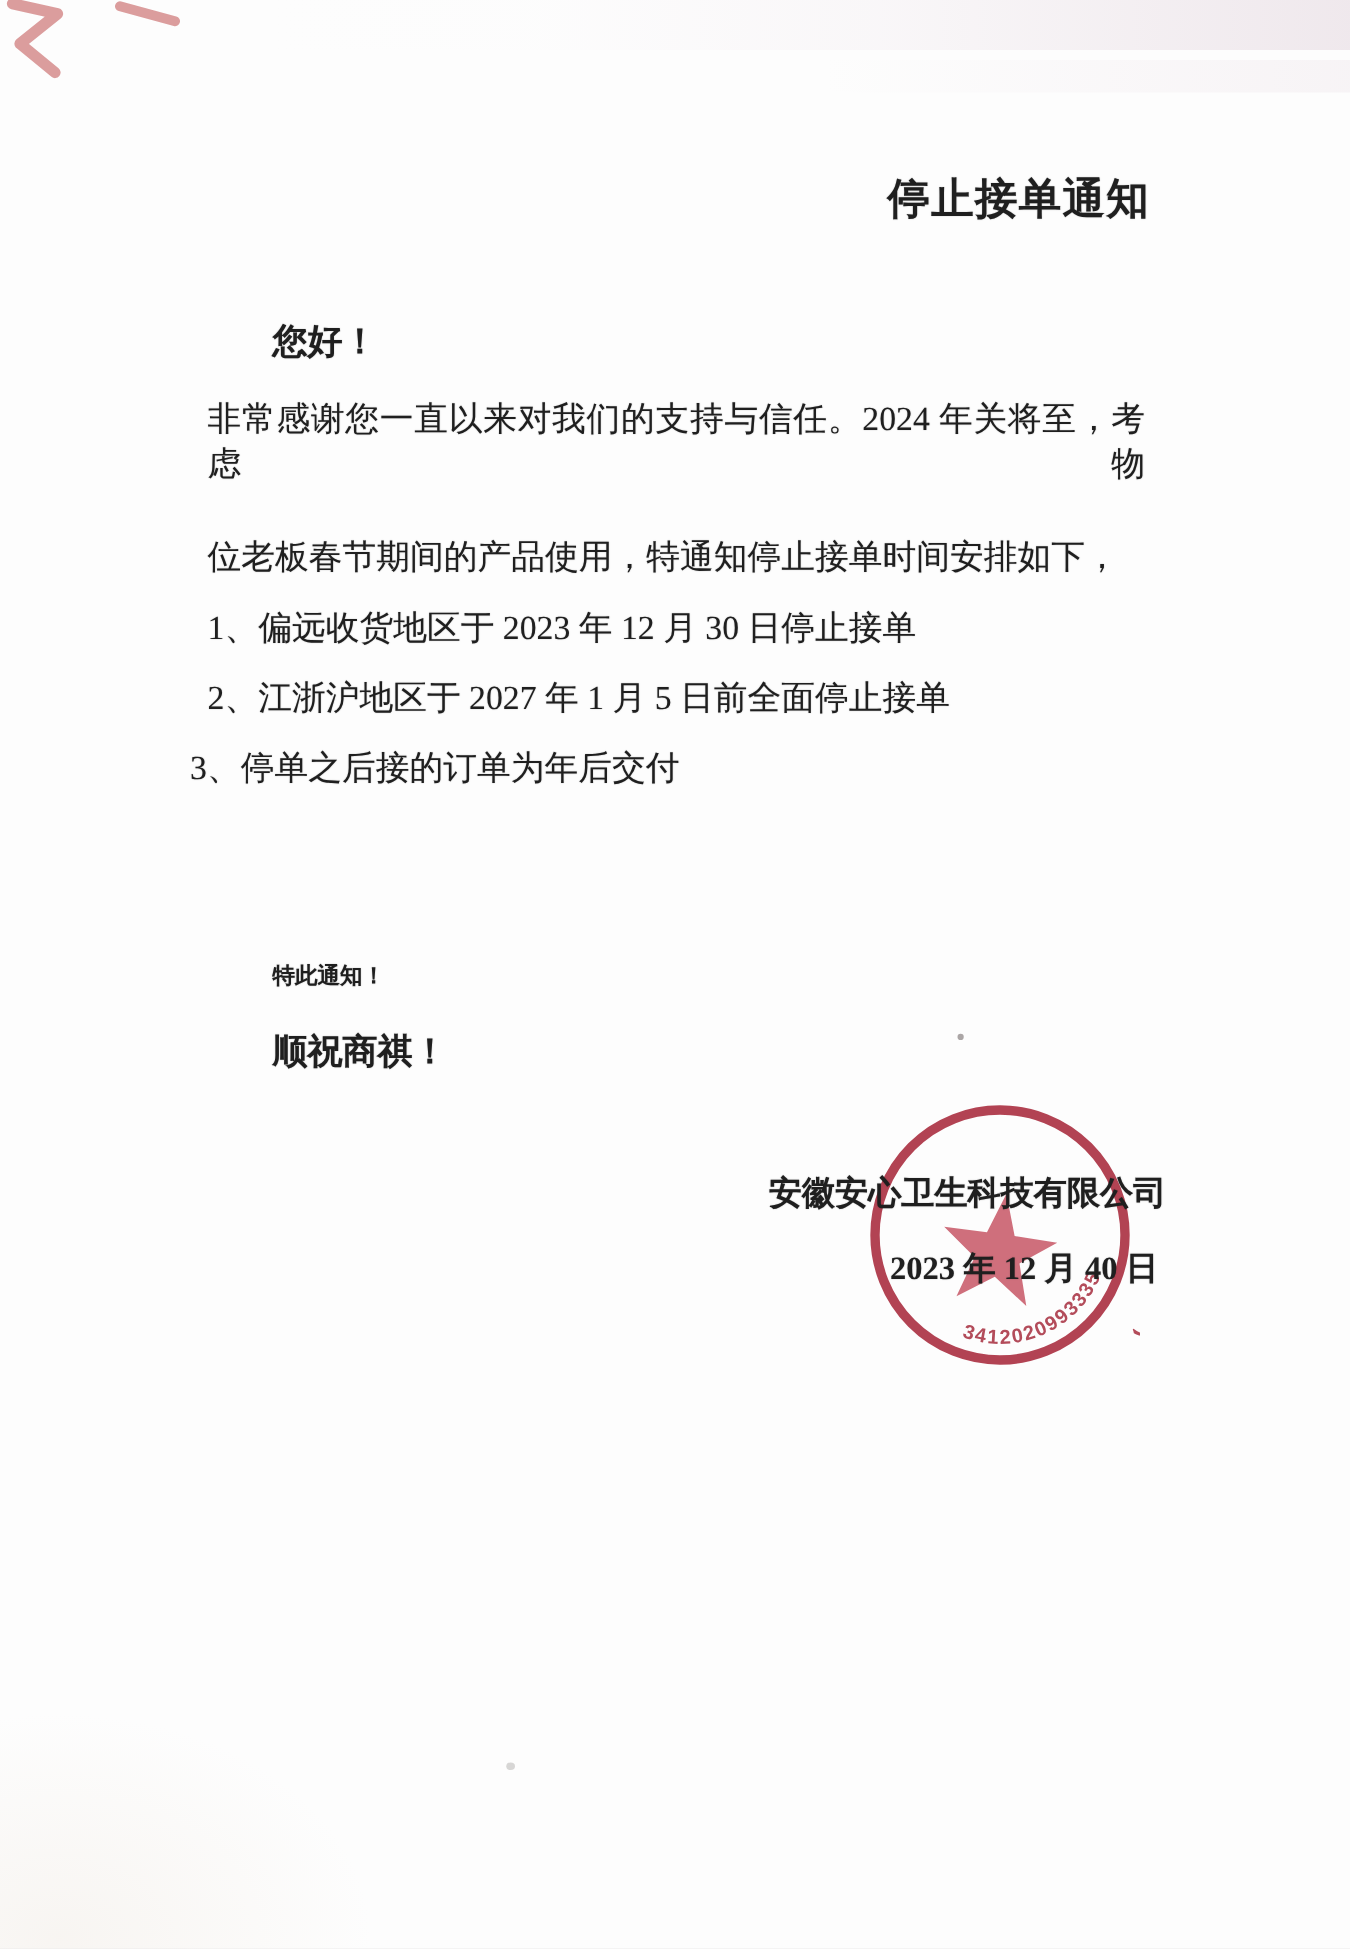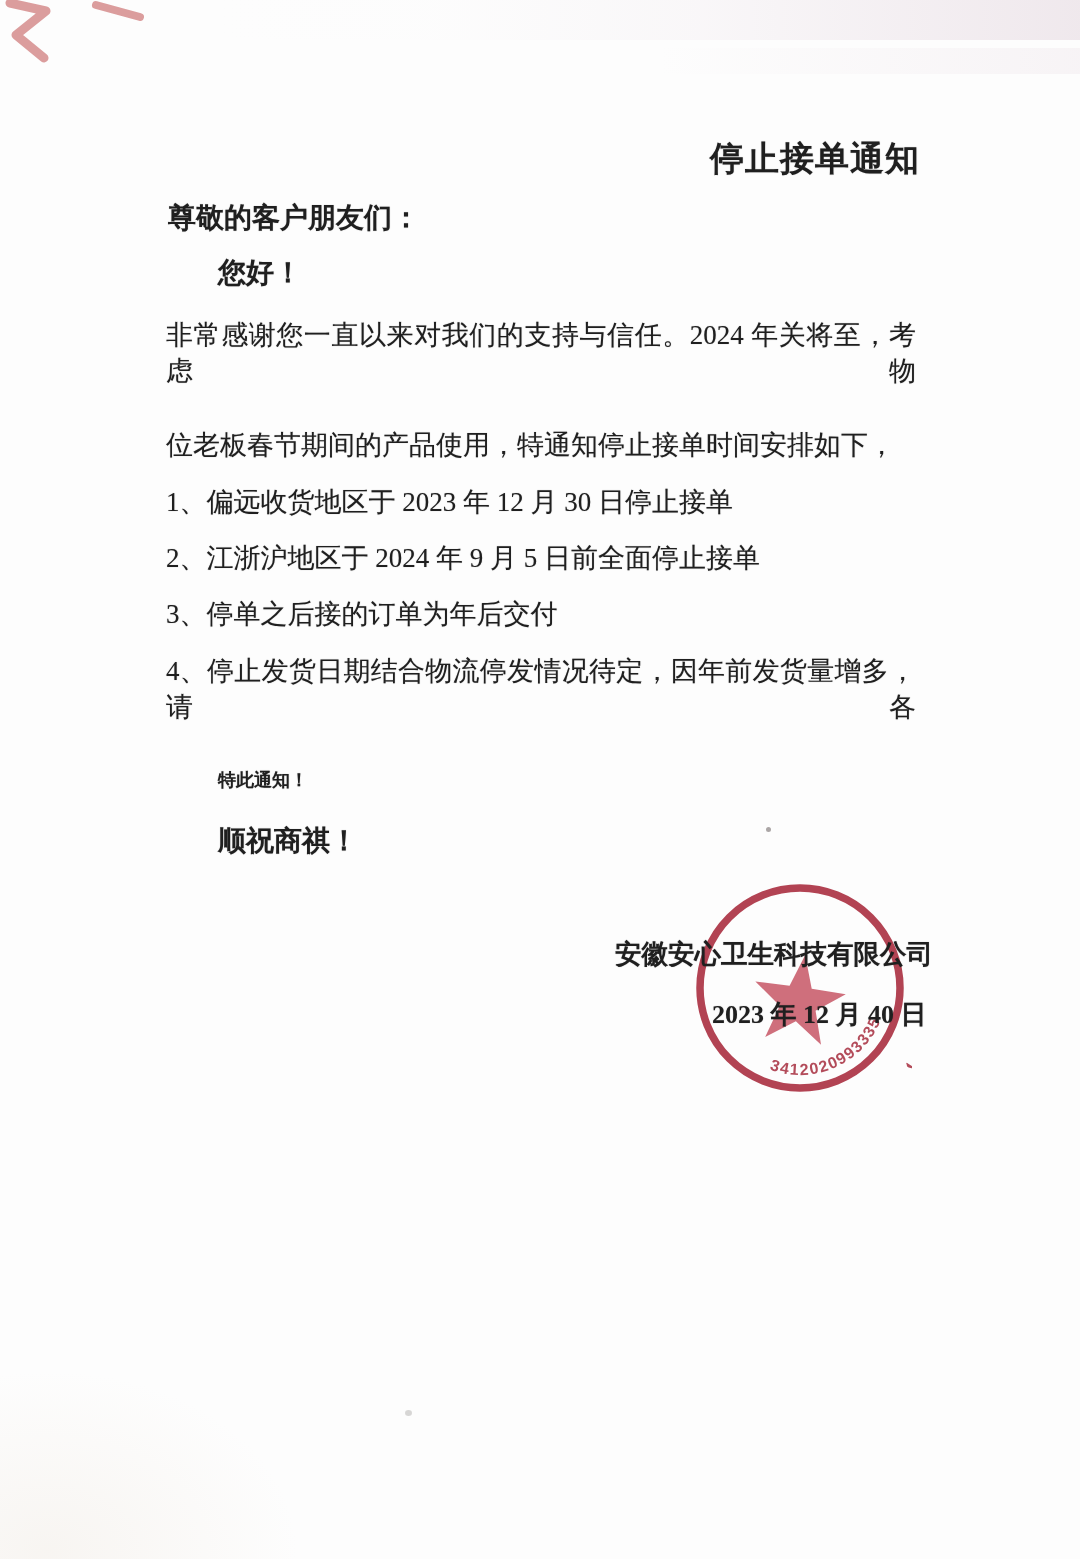--- a/index.html
+++ b/index.html
@@ -79,31 +79,29 @@
         <textPath href="#ringPath" startOffset="77">安徽安心卫生科技有限公司</textPath>
       </text>
       <text font-size="16" letter-spacing="1.5" fill="#a82c3e" font-family="Liberation Sans, DejaVu Sans, sans-serif" font-weight="700">
         <textPath href="#codePath" startOffset="37">3412020993335</textPath>
       </text>
     </g>
   </svg>
 
   <div class="line title">停止接单通知</div>
 
-  <div class="line bold" style="left:168px;top:199px;font-size:28px;">尊敬的客户朋友们：</div>
 
   <div class="line bold" style="left:218px;top:254px;font-size:28px;">您好！</div>
 
   <div class="line body-size just" style="left:166px;top:317px;">非常感谢您一直以来对我们的支持与信任。2024 年关将至，考虑物</div>
   <div class="line body-size" style="left:166px;top:427px;">位老板春节期间的产品使用，特通知停止接单时间安排如下，</div>
 
   <div class="line body-size" style="left:166px;top:484px;">1、偏远收货地区于 2023 年 12 月 30 日停止接单</div>
-  <div class="line body-size" style="left:166px;top:540px;">2、江浙沪地区于 2024 年 9 月 5 日前全面停止接单</div>
-  <div class="line body-size" style="left:166px;top:596px;">3、停单之后接的订单为年后交付</div>
-  <div class="line body-size just" style="left:166px;top:653px;">4、停止发货日期结合物流停发情况待定，因年前发货量增多，请各</div>
+  <div class="line body-size" style="left:166px;top:540px;">2、江浙沪地区于 2027 年 1 月 5 日前全面停止接单</div>
+  <div class="line body-size" style="left:152px;top:596px;">3、停单之后接的订单为年后交付</div>
 
   <div class="line bold" style="left:218px;top:768px;font-size:18px;">特此通知！</div>
   <div class="line bold" style="left:218px;top:822px;font-size:28px;">顺祝商祺！</div>
 
   <div class="line" style="left:615px;top:936px;font-size:26.5px;font-weight:600;">安徽安心卫生科技有限公司</div>
   <div class="line" style="left:712px;top:997px;font-size:26px;font-weight:600;">2023 年 12 月 40 日</div>
 
 </div>
 
 </body></html>

